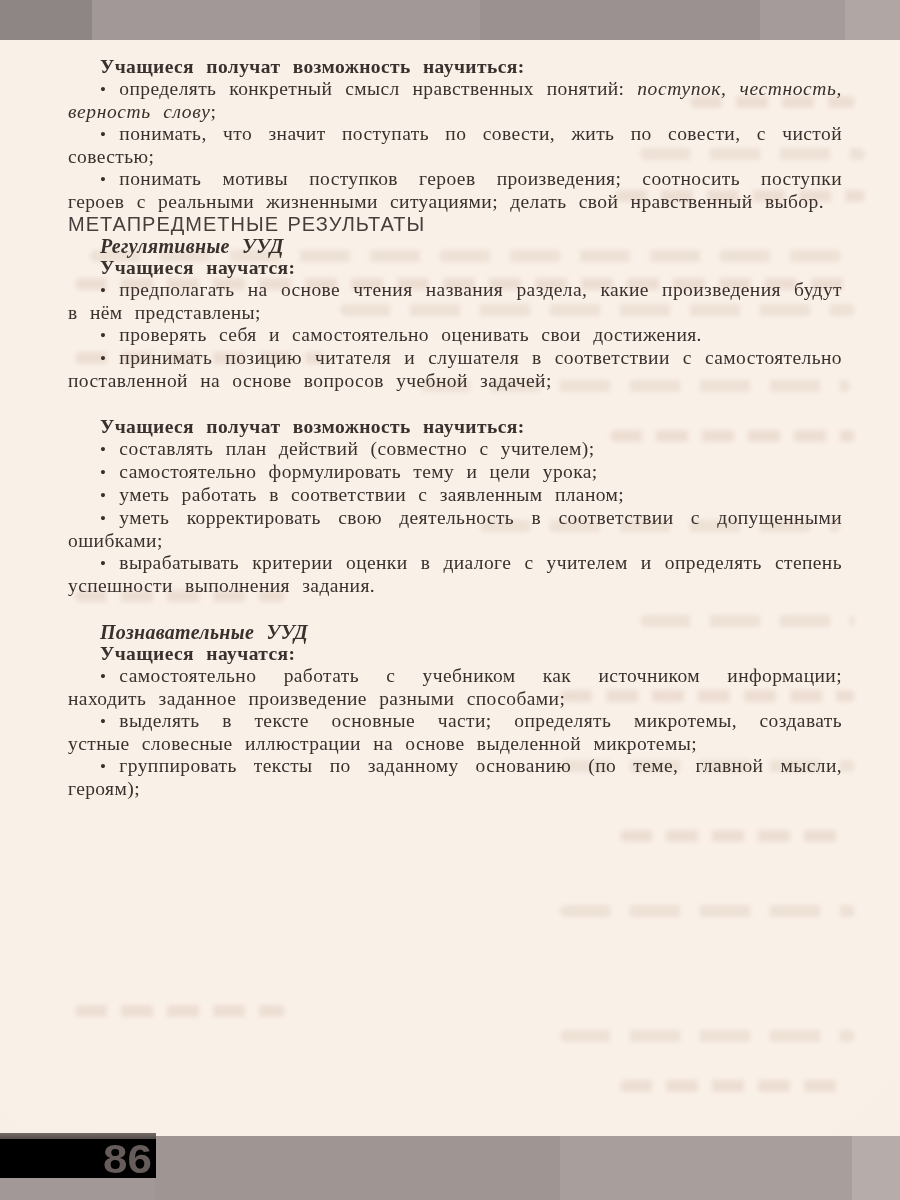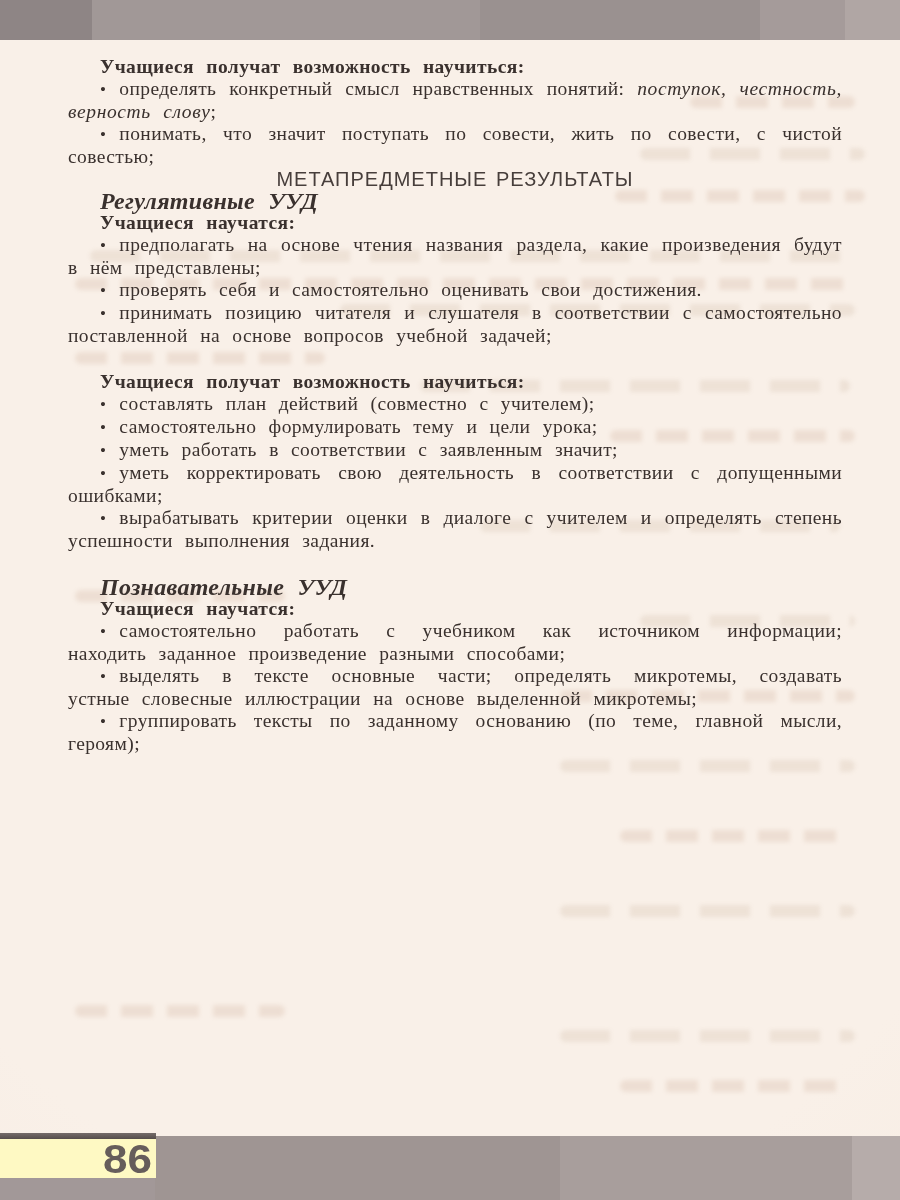--- a/index.html
+++ b/index.html
@@ -23,21 +23,21 @@
     position: absolute; left: 0; top: 1136px; width: 900px; height: 64px;
     background: linear-gradient(90deg,
       #a29898 0 155px, #9f9593 155px 560px, #a89e9c 560px 852px, #b6acaa 852px 100%);
   }
   .notch-line {
     position: absolute; left: 0; top: 1133px; width: 156px; height: 6px;
     background: linear-gradient(180deg, #756c6a, #554d4b);
   }
   .notch {
     position: absolute; left: 0; top: 1139px; width: 156px; height: 39px;
-    background: #fef9c3;
+    background: #000000;
     display: flex; align-items: center; justify-content: flex-end;
     padding-right: 4px;
   }
   .pn {
     font-family: "Liberation Sans", sans-serif;
     font-weight: bold; font-size: 44px; line-height: 1;
     color: #665d5b; transform: scaleY(0.92);
   }
 
   
@@ -57,28 +57,28 @@
     position: absolute; left: 68px; top: 56px; width: 774px; z-index: 1;
     font-size: 19.5px; line-height: 22px;
     letter-spacing: 0.4px; word-spacing: 7px;
     text-align: justify;
   }
   .content p { margin: 0; }
   .indent { text-indent: 32px; }
   .bold { font-weight: bold; }
   .gap { margin-top: 24px; }
   .sec-title {
-    margin: 26px 0 6px; text-align: center; text-indent: 0;
+    margin: 26px 0 6px; text-align: left; text-indent: 0;
     font-family: "Liberation Sans", sans-serif;
     font-size: 20px; letter-spacing: 1px; word-spacing: 2px;
     color: #473e3b;
   }
   .subtitle {
     font-weight: bold; font-style: italic;
-    font-size: 24px; letter-spacing: 0.3px;
+    font-size: 20px; letter-spacing: 0.3px;
   }
   .bullet { margin-right: 13px; font-size: 17px; }
   .it { font-style: italic; letter-spacing: 0.6px; }
 </style>
 </head>
 <body>
 
 <div class="topbar"></div>
 
 <div>
@@ -102,36 +102,37 @@
   <div class="g alt" style="top:1030px;left:560px;width:295px;"></div>
   <div class="g" style="top:1080px;left:620px;width:230px;"></div>
 </div>
 
 <main class="content">
 
   <section>
     <p class="indent bold">Учащиеся получат возможность научиться:</p>
     <p class="indent"><span class="bullet">•</span><span>определять конкретный смысл нравственных понятий: </span><em class="it">поступок, честность, верность слову</em><span>;</span></p>
     <p class="indent"><span class="bullet">•</span><span>понимать, что значит поступать по совести, жить по совести, с чистой совестью;</span></p>
+    <p class="indent"><span class="bullet">•</span><span>понимать мотивы поступков героев произведения; соотносить поступки героев с реальными жизненными ситуациями; делать свой нравственный выбор.</span></p>
   </section>
 
   <section>
     <p class="sec-title">МЕТАПРЕДМЕТНЫЕ РЕЗУЛЬТАТЫ</p>
     <p class="indent subtitle">Регулятивные УУД</p>
     <p class="indent bold">Учащиеся научатся:</p>
     <p class="indent"><span class="bullet">•</span><span>предполагать на основе чтения названия раздела, какие произведения будут в нём представлены;</span></p>
     <p class="indent"><span class="bullet">•</span><span>проверять себя и самостоятельно оценивать свои достижения.</span></p>
     <p class="indent"><span class="bullet">•</span><span>принимать позицию читателя и слушателя в соответствии с самостоятельно поставленной на основе вопросов учебной задачей;</span></p>
   </section>
 
   <section class="gap">
     <p class="indent bold">Учащиеся получат возможность научиться:</p>
     <p class="indent"><span class="bullet">•</span><span>составлять план действий (совместно с учителем);</span></p>
     <p class="indent"><span class="bullet">•</span><span>самостоятельно формулировать тему и цели урока;</span></p>
-    <p class="indent"><span class="bullet">•</span><span>уметь работать в соответствии с заявленным значит;</span></p>
+    <p class="indent"><span class="bullet">•</span><span>уметь работать в соответствии с заявленным планом;</span></p>
     <p class="indent"><span class="bullet">•</span><span>уметь корректировать свою деятельность в соответствии с допущенными ошибками;</span></p>
     <p class="indent"><span class="bullet">•</span><span>вырабатывать критерии оценки в диалоге с учителем и определять степень успешности выполнения задания.</span></p>
   </section>
 
   <section class="gap">
     <p class="indent subtitle">Познавательные УУД</p>
     <p class="indent bold">Учащиеся научатся:</p>
     <p class="indent"><span class="bullet">•</span><span>самостоятельно работать с учебником как источником информации; находить заданное произведение разными способами;</span></p>
     <p class="indent"><span class="bullet">•</span><span>выделять в тексте основные части; определять микротемы, создавать устные словесные иллюстрации на основе выделенной микротемы;</span></p>
     <p class="indent"><span class="bullet">•</span><span>группировать тексты по заданному основанию (по теме, главной мысли, героям);</span></p>

